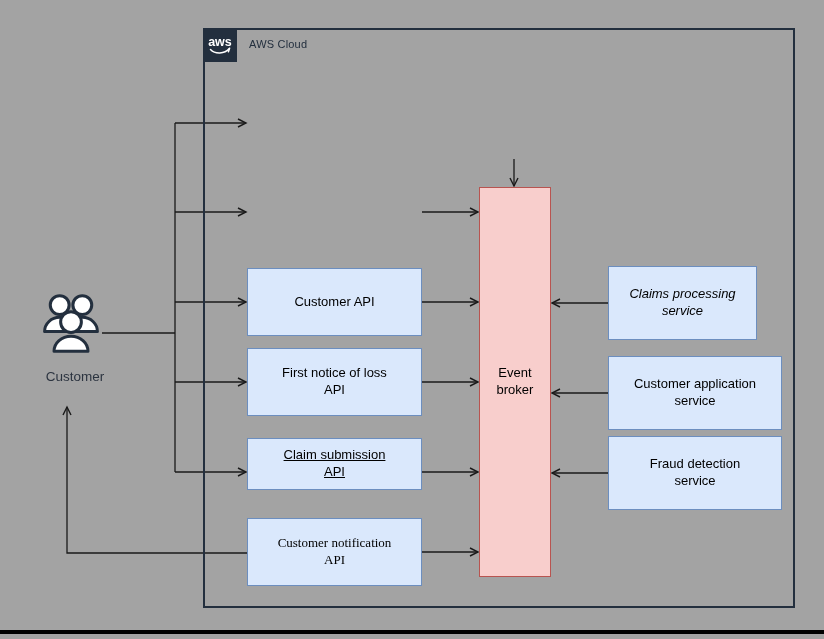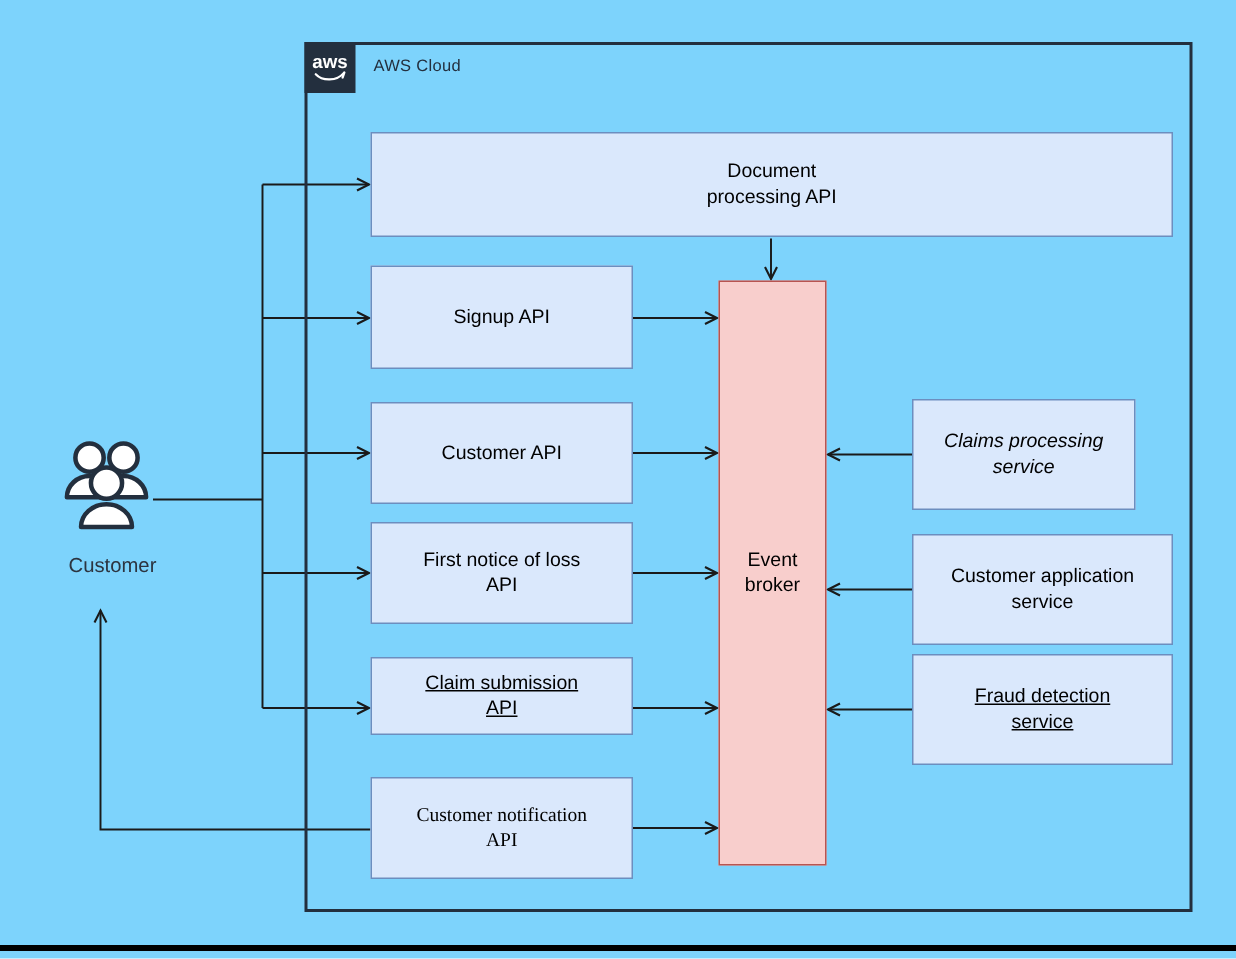--- a/index.html
+++ b/index.html
@@ -3,21 +3,21 @@
 <meta charset="utf-8">
 <style>
   :root{
     --api-fill:#dae8fc; --api-border:#6c8ebf;
     --broker-fill:#f8cecc; --broker-border:#b85450;
     --cloud-border:#232f3e; --line:#1a1a1a; --text:#000000;
   }
   html,body{margin:0;padding:0;background:#ffffff;}
   #canvas{
     position:relative;width:824px;height:639px;overflow:hidden;
-    background:#7dd3fc;font-family:"Liberation Sans",sans-serif;
+    background:#a3a3a3;font-family:"Liberation Sans",sans-serif;
   }
   .edges{position:absolute;left:0;top:0;width:824px;height:639px;pointer-events:none;}
   .node{
     position:absolute;display:flex;align-items:center;justify-content:center;
     text-align:center;font-size:13px;line-height:1.3;color:var(--text);
     white-space:pre-line;box-sizing:border-box;
   }
   .api{background:var(--api-fill);border:1px solid var(--api-border);}
   .broker{background:var(--broker-fill);border:1px solid var(--broker-border);}
   .cloud{
@@ -85,24 +85,21 @@
         <circle cx="47" cy="16" r="10"></circle>
         <path d="M7 44 a16 15 0 0 1 32 0 z"></path>
         <path d="M31 44 a16 15 0 0 1 32 0 z"></path>
         <circle cx="35" cy="34" r="11"></circle>
         <path d="M17 65 a18 16 0 0 1 36 0 z"></path>
       </g>
     </svg>
   </div>
   <div class="actor-label">Customer</div>
 
-  <div class="node api" style="left:247px;top:88px;width:535px;height:70px;">Document
-processing API</div>
 
-  <div class="node api" style="left:247px;top:177px;width:175px;height:69px;">Signup API</div>
 
   <div class="node api" style="left:247px;top:268px;width:175px;height:68px;">Customer API</div>
 
   <div class="node api" style="left:247px;top:348px;width:175px;height:68px;">First notice of loss
 API</div>
 
   <div class="node api" style="left:247px;top:438px;width:175px;height:52px;text-decoration:underline;">Claim submission
 API</div>
 
   <div class="node api" style="left:247px;top:518px;width:175px;height:68px;font-family:Liberation Serif, serif;">Customer notification
@@ -110,17 +107,17 @@
 
   <div class="node broker" style="left:479px;top:187px;width:72px;height:390px;">Event
 broker</div>
 
   <div class="node api" style="left:608px;top:266px;width:149px;height:74px;font-style:italic;">Claims processing
 service</div>
 
   <div class="node api" style="left:608px;top:356px;width:174px;height:74px;">Customer application
 service</div>
 
-  <div class="node api" style="left:608px;top:436px;width:174px;height:74px;text-decoration:underline;">Fraud detection
+  <div class="node api" style="left:608px;top:436px;width:174px;height:74px;">Fraud detection
 service</div>
 
   <div class="bottom-bar"></div>
 </div>
 
 </body></html>

